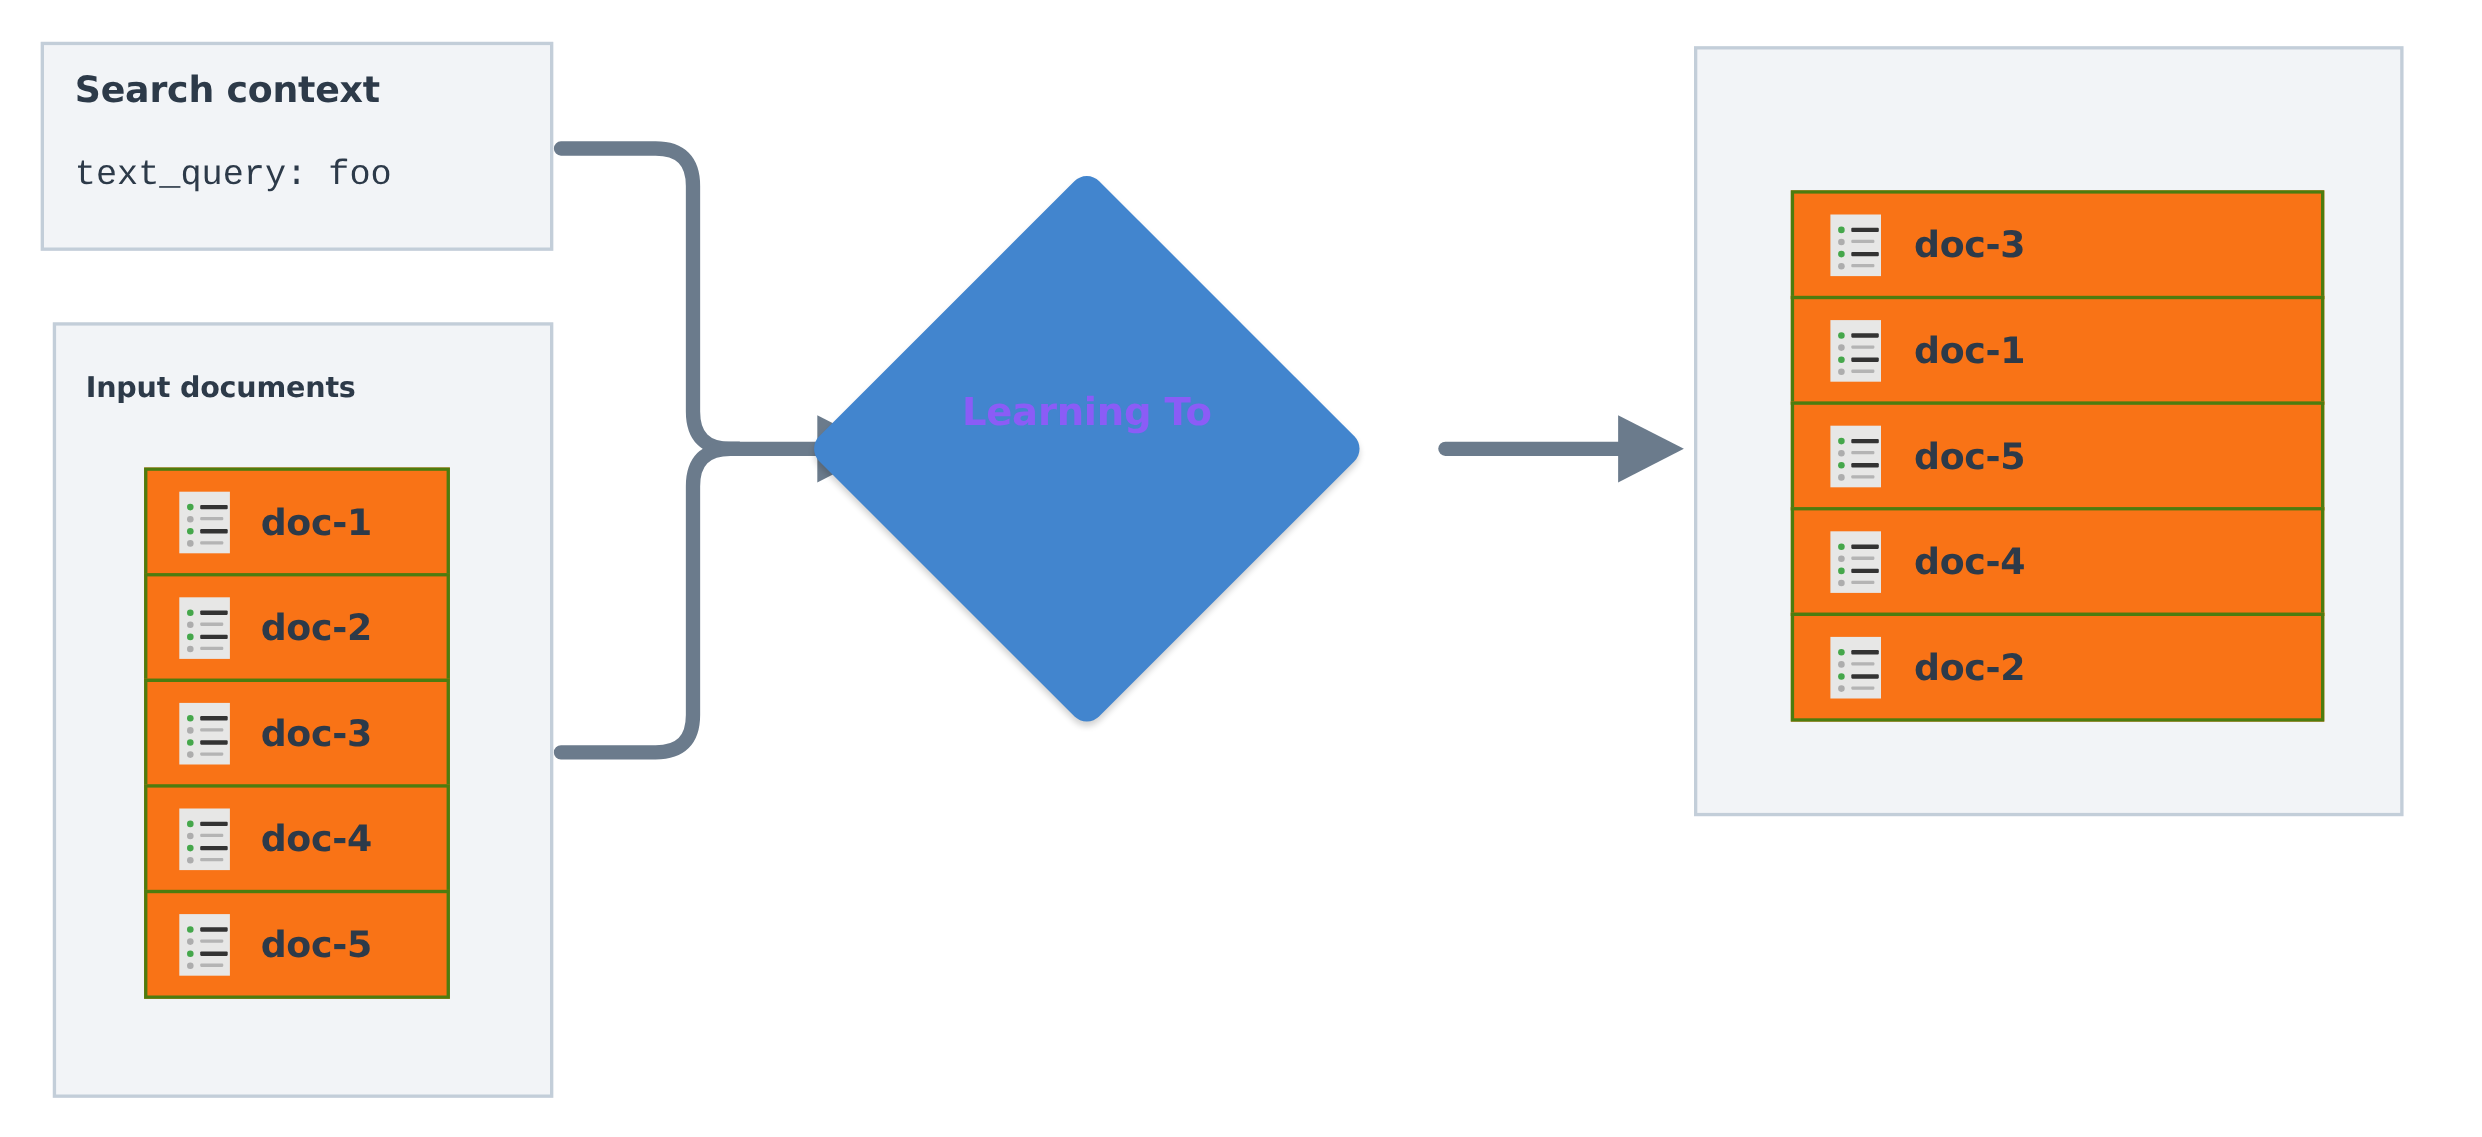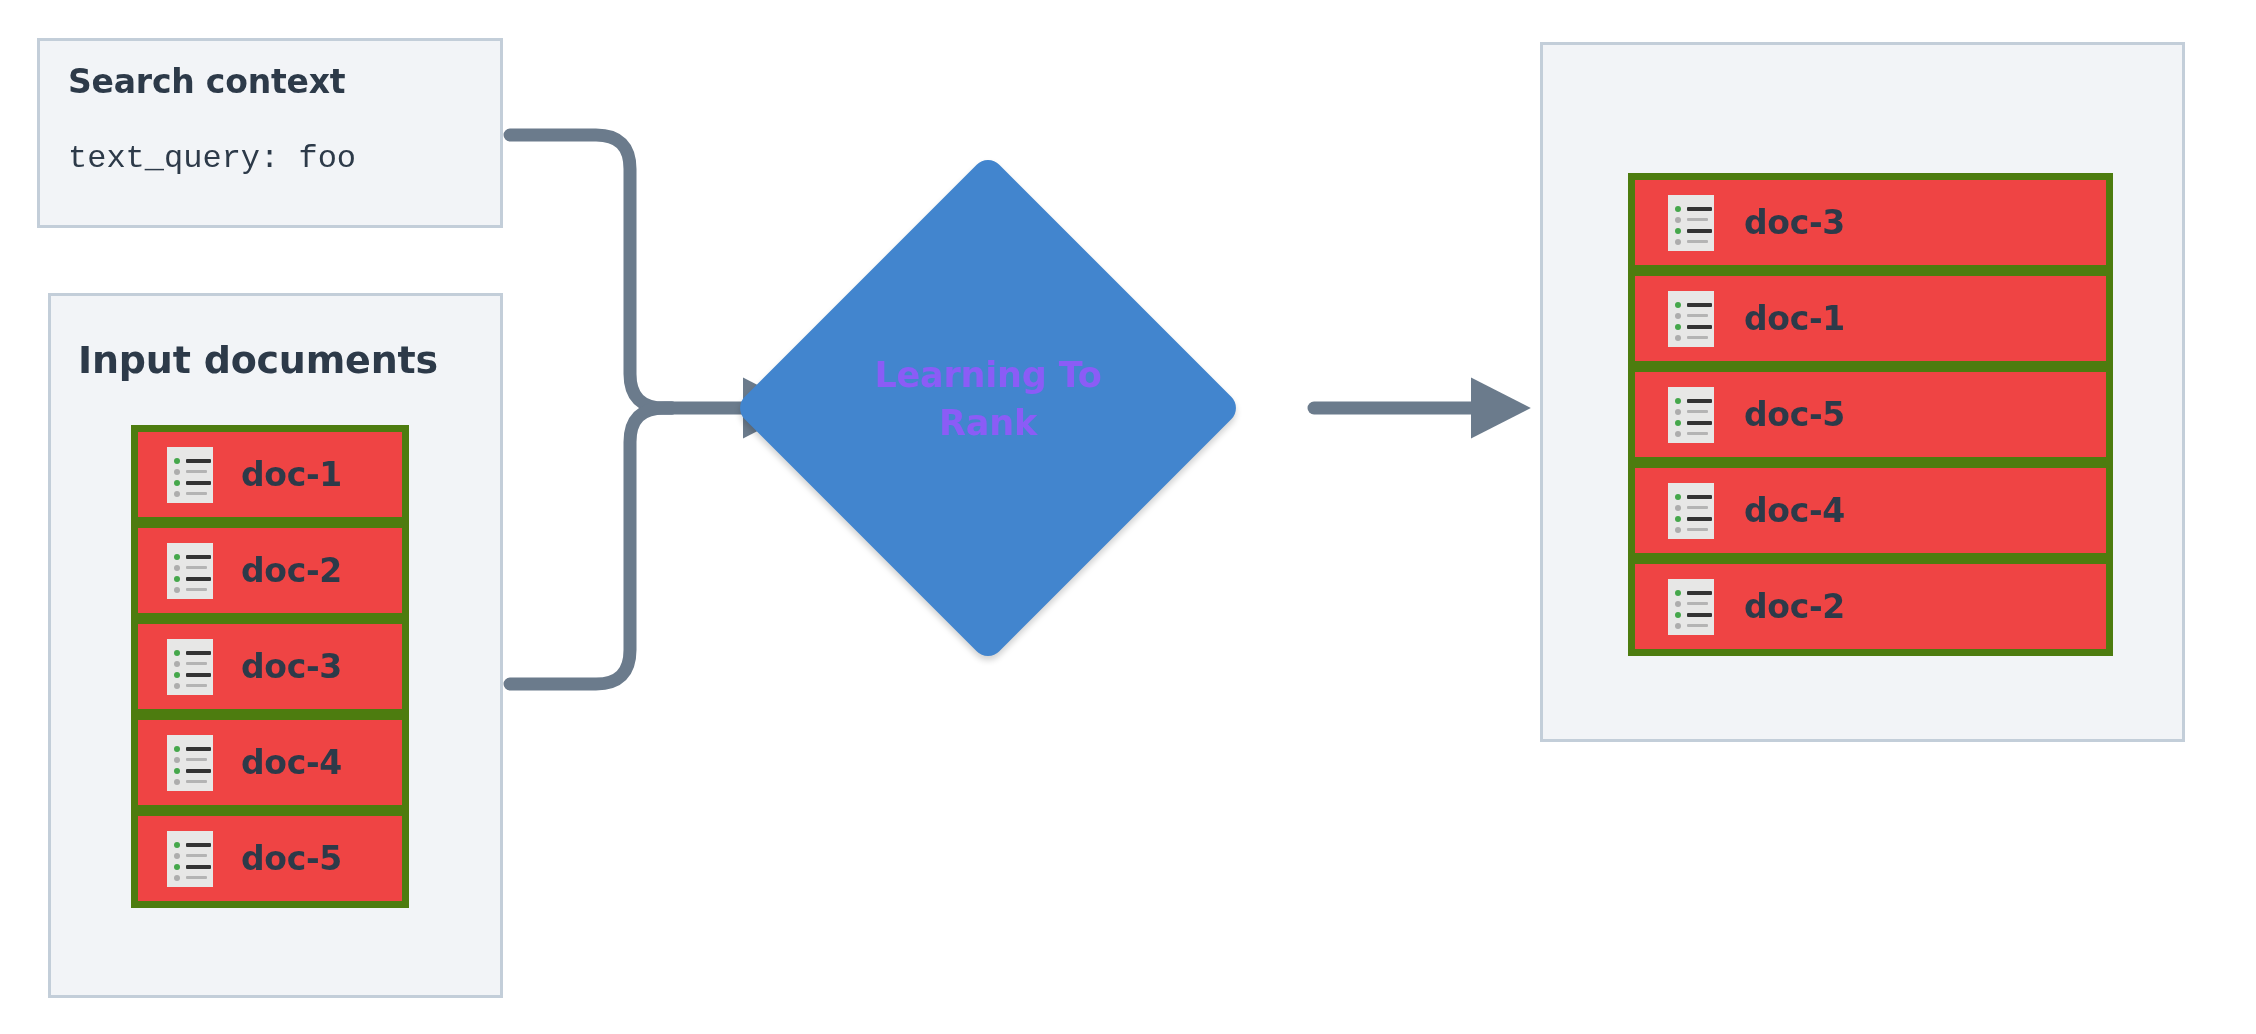--- a/index.html
+++ b/index.html
@@ -68,21 +68,21 @@
   
   #input-docs-panel {
     left: 48px;
     top: 293px;
     width: 455px;
     height: 705px;
   }
   #input-docs-title {
     left: 78px;
     top: 338px;
-    font-size: 38px;
+    font-size: 26px;
   }
 
   
   #output-panel {
     left: 1540px;
     top: 42px;
     width: 645px;
     height: 700px;
   }
   #output-title {
@@ -104,22 +104,22 @@
   #output-doc-list {
     left: 1628px;
     top: 173px;
     width: 485px;
   }
 
   .doc-item {
     position: relative;
     display: flex;
     align-items: center;
-    background: #ef4444;
-    border: 7px solid #4d7c0f;
+    background: #f97316;
+    border: 3px solid #4d7c0f;
     box-sizing: border-box;
     margin-top: -3px;
   }
   .doc-item:first-child { margin-top: 0; }
 
   #input-doc-list .doc-item {
     height: 99px;
     padding-left: 29px;
   }
   #output-doc-list .doc-item {
@@ -343,21 +343,20 @@
             <span class="bar"></span>
           </span>
       </span>
       <span class="doc-label">doc-5</span>
     </div>
   </div>
 
   <div id="ltr-node"></div>
   <div id="ltr-label">
     <div>Learning To</div>
-    <div>Rank</div>
   </div>
 
   <div class="panel" id="output-panel"></div>
 
   <div class="doc-list" id="output-doc-list">
 
     <div class="doc-item">
       <span class="doc-icon">
         <span class="row r1 green">
             <span class="dot"></span>

